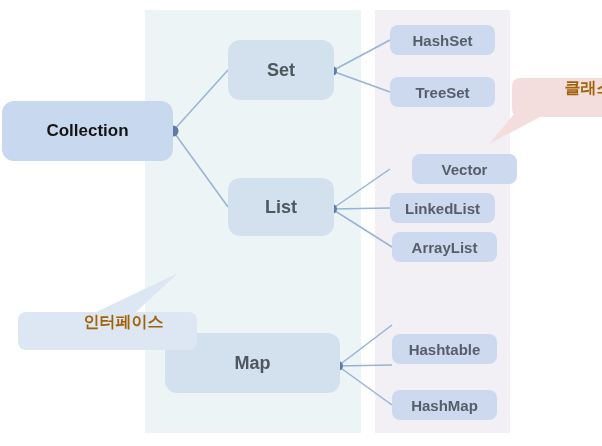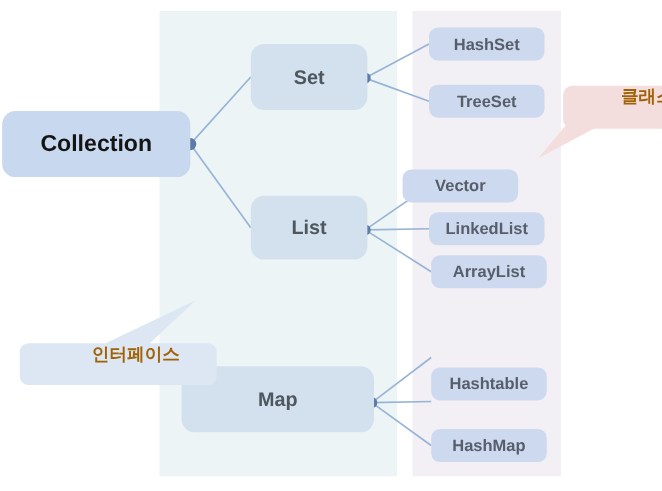--- a/index.html
+++ b/index.html
@@ -10,35 +10,35 @@
   .panel{position:absolute;z-index:0;}
   .panel-interface{left:145px;top:10px;width:216px;height:423px;background:#edf4f6;}
   .panel-class{left:375px;top:10px;width:135px;height:423px;background:#f2eff5;}
   svg.overlay{position:absolute;left:0;top:0;z-index:1;}
   .node{
     position:absolute;z-index:2;display:flex;align-items:center;justify-content:center;
     box-sizing:border-box;
   }
   .node-root{
     left:2px;top:101px;width:171px;height:60px;background:#c8d8ee;border-radius:12px;
-    font-size:21px;font-weight:bold;color:#141414;
+    font-size:17px;font-weight:bold;color:#141414;
   }
   .node-iface{
     background:#d3e1ee;border-radius:12px;font-size:18px;font-weight:600;color:#4e565e;
   }
   .node-set{left:228px;top:40px;width:106px;height:60px;}
   .node-list{left:228px;top:178px;width:106px;height:58px;}
   .node-map{left:165px;top:333px;width:175px;height:60px;}
   .node-leaf{
     background:#cdd9ee;border-radius:8px;width:105px;height:30px;
     font-size:15px;font-weight:600;color:#575e6b;
   }
   .leaf-hashset{left:390px;top:25px;}
   .leaf-treeset{left:390px;top:77px;}
-  .leaf-vector{left:366px;top:154px;}
+  .leaf-vector{left:412px;top:154px;}
   .leaf-linkedlist{left:390px;top:193px;}
   .leaf-arraylist{left:392px;top:232px;}
   .leaf-treemap{left:392px;top:310px;}
   .leaf-hashtable{left:392px;top:334px;}
   .leaf-hashmap{left:392px;top:390px;}
   .callout{
     position:absolute;z-index:3;display:flex;align-items:flex-start;justify-content:center;
     border-radius:8px;font-weight:bold;color:#a16207;font-size:16px;padding-left:32px;
   }
   .callout-class{left:512px;top:78px;width:89px;height:39px;background:#f4dedd;}

